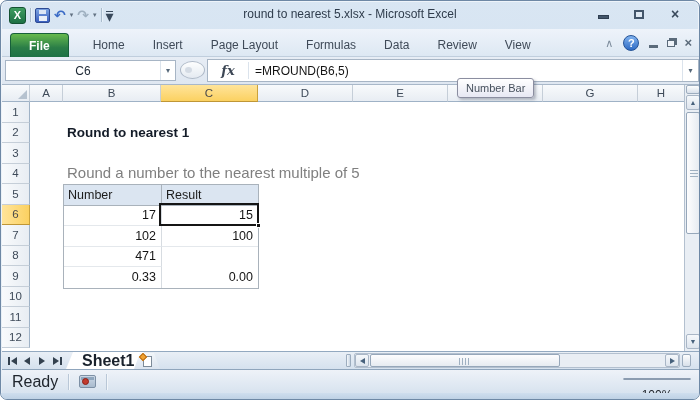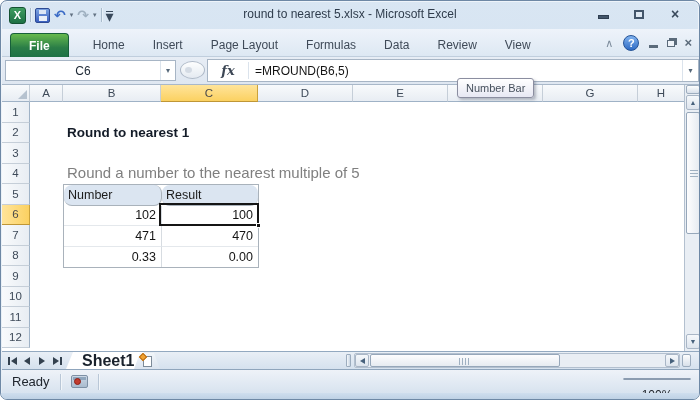--- a/index.html
+++ b/index.html
@@ -83,21 +83,21 @@
   .rh.sel{background:linear-gradient(90deg,#ffe49a,#fbd161);border-bottom:1px solid #bf9636;border-right:1px solid #caa23c;color:#4a4a4a;}
   .sheet-title{position:absolute;left:65px;top:37px;height:21px;line-height:21px;
                font-size:13.5px;font-weight:bold;color:#141c28;white-space:nowrap;}
   .sheet-subtitle{position:absolute;left:65px;top:58px;height:21px;line-height:21px;
                   font-size:15px;color:#7f7f7f;white-space:nowrap;margin-top:19px;}
   .xtable{position:absolute;left:61px;top:99px;width:196px;border:1px solid #a9b2bb;}
   .trow{display:flex;height:20.5px;}
   .tcell{height:20.5px;display:flex;align-items:center;font-size:12.5px;color:#141414;}
   .tcell.c1{width:98px;border-right:1px solid #d7dce1;}
   .tcell.c2{width:96px;}
-  .thead .tcell{background:#dbe5f1;border-bottom:1px solid #a9b2bb;padding-left:4px;color:#1c1c1c;border-radius:8px;}
+  .thead .tcell{background:#dbe5f1;border-bottom:1px solid #a9b2bb;padding-left:4px;color:#1c1c1c;}
   .thead .tcell.c1{border-right:1px solid #a9b2bb;}
   .tdata .tcell{justify-content:flex-end;padding-right:5px;border-bottom:1px solid #e4e8ec;}
   .tdata:last-child .tcell{border-bottom:none;}
   .selection{position:absolute;left:157px;top:117.5px;width:100px;height:23.5px;
              border:2px solid #151515;z-index:10;}
   .fill-handle{position:absolute;right:-4px;bottom:-4px;width:5px;height:5px;background:#151515;border:1px solid #fff;}
   
   .vscroll{position:absolute;left:683px;top:84px;width:16px;height:266px;background:#e9eef4;
            border-left:1px solid #b3c0cf;}
   .v-split{position:absolute;left:1px;top:0;width:14px;height:9px;background:linear-gradient(#fdfefe,#d8e0ea);
@@ -137,21 +137,21 @@
   .h-thumb{position:absolute;left:15px;top:0;width:190px;height:13px;border-radius:2px;
            background:linear-gradient(#fdfdfe,#e6ebf1);border:1px solid #96a7ba;}
   .h-grip{position:absolute;left:88px;top:3px;width:1px;height:7px;background:#9fb0c1;
           box-shadow:3px 0 0 #9fb0c1,6px 0 0 #9fb0c1,9px 0 0 #9fb0c1;}
   .h-split{position:absolute;right:-12px;top:0;width:9px;height:13px;background:linear-gradient(#fdfefe,#d8e0ea);
            border:1px solid #9cacbe;border-radius:2px;}
   
   .statusbar{position:absolute;left:1px;top:368px;width:698px;height:24px;
              background:linear-gradient(#eef2f8,#d8e3ef);border-top:1px solid #8fa5bc;}
   .status-left{position:absolute;left:10px;top:0;height:23px;display:flex;align-items:center;gap:10px;}
-  .ready{font-size:13px;color:#20262e;}
+  .ready{font-size:16px;color:#20262e;}
   .sb-sep{width:1px;height:16px;background:#b9c7d7;box-shadow:1px 0 0 #f2f6fa;}
   .macro-icon{width:17px;height:13px;border-radius:2px;background:linear-gradient(#ccd8e6,#a9bbce);
               border:1px solid #7d90a5;position:relative;}
   .macro-icon:before{content:"";position:absolute;left:1px;top:1px;right:1px;height:3px;background:#8fa6bd;}
   .macro-icon:after{content:"";position:absolute;left:2px;bottom:2px;width:5px;height:5px;border-radius:50%;
                     background:#c23b2e;border:1px solid #8c1f16;}
   .status-right{position:absolute;right:6px;top:0;height:23px;display:flex;align-items:center;gap:8px;flex-direction:column;}
   .viewbtns{display:flex;border:1px solid #8b9cb0;border-radius:2px;overflow:hidden;background:#e4ebf3;}
   .viewbtn{width:22px;height:17px;display:flex;align-items:center;justify-content:center;border-right:1px solid #aebbc9;}
   .viewbtn:last-child{border-right:none;}
@@ -281,26 +281,29 @@
 
     <div class="sheet-title">Round to nearest 1</div>
     <div class="sheet-subtitle">Round a number to the nearest multiple of 5</div>
 
     <div class="xtable">
       <div class="trow thead">
         <div class="tcell c1">Number</div>
         <div class="tcell c2" style="padding-left:4px">Result</div>
       </div>
       <div class="trow tdata">
+        <div class="tcell c1">17</div>
+        <div class="tcell c2">15</div>
+      </div>
+      <div class="trow tdata">
         <div class="tcell c1">102</div>
         <div class="tcell c2">100</div>
       </div>
       <div class="trow tdata">
         <div class="tcell c1">471</div>
-        <div class="tcell c2">470</div>
       </div>
       <div class="trow tdata">
         <div class="tcell c1">0.33</div>
         <div class="tcell c2">0.00</div>
       </div>
     </div>
 
     <div class="selection">
       <div class="fill-handle"></div>
     </div>

